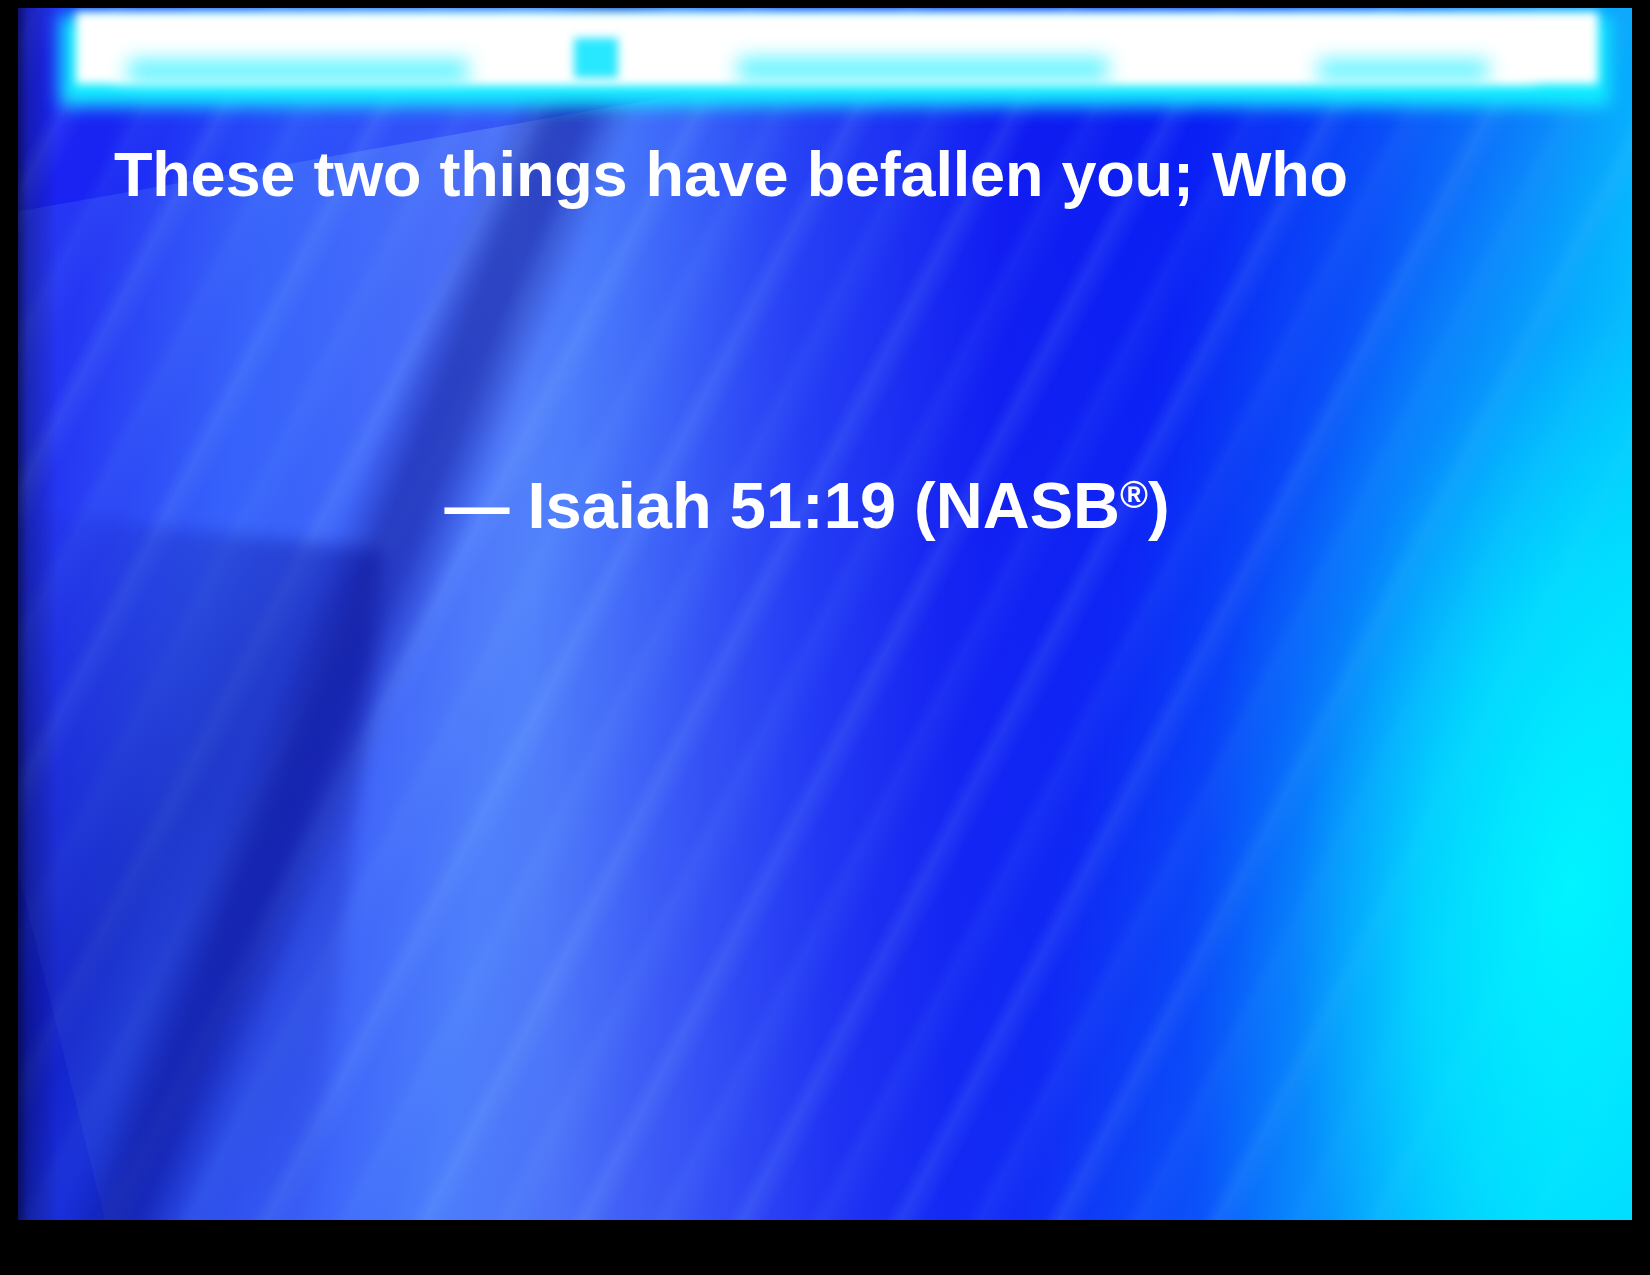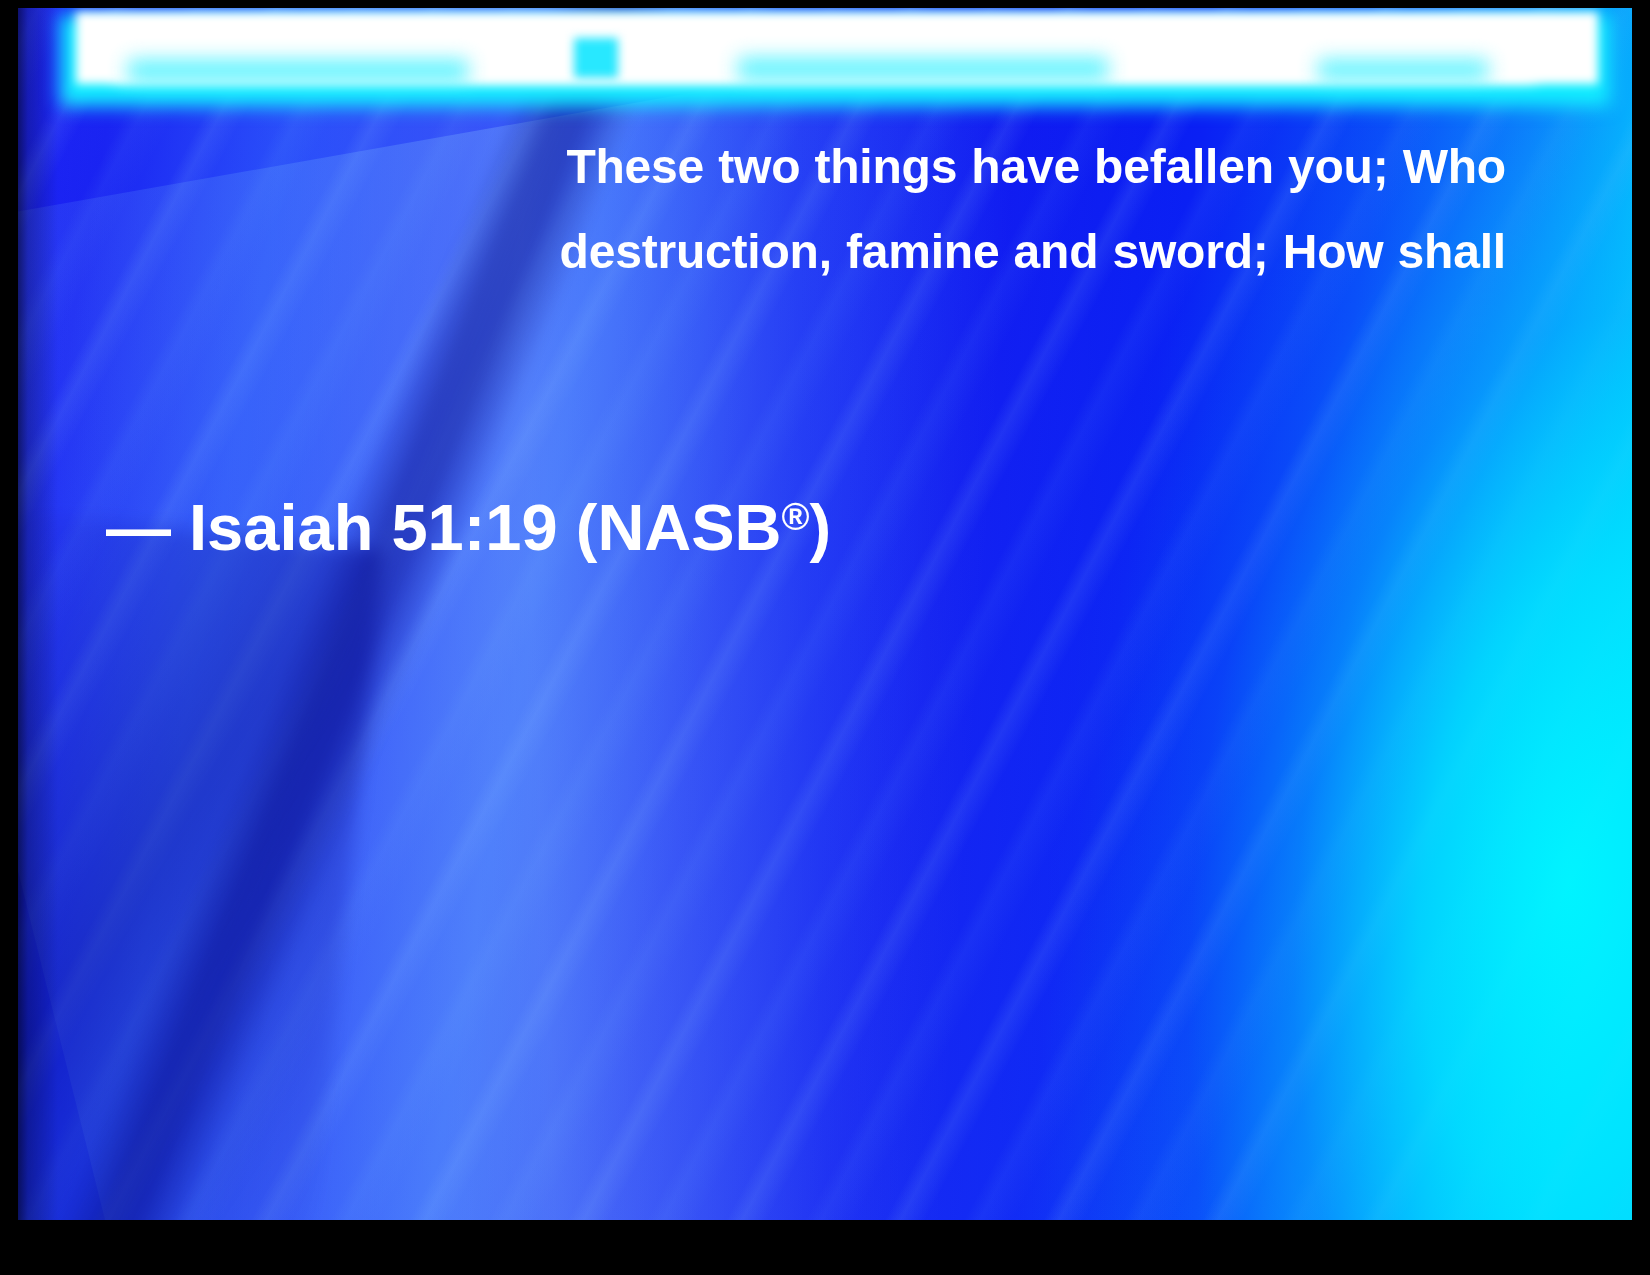--- a/index.html
+++ b/index.html
@@ -235,37 +235,36 @@
   }
 
   
   .verse-block {
     position: absolute;
     left: 88px;
     top: 116px;
     width: 1400px;
   }
   .verse-text {
-    margin: 0;
+    margin: 8px;
     color: #ffffff;
     font-family: "Liberation Sans Narrow", "Liberation Sans", sans-serif;
     font-weight: bold;
-    font-size: 48px;
+    font-size: 63px;
     line-height: 85px;
     letter-spacing: -0.2px;
     word-spacing: 1px;
     white-space: pre-wrap;
-    text-align: right;
   }
   .citation {
     position: absolute;
     left: 88px;
-    top: 477px;
+    top: 455px;
     width: 1402px;
-    text-align: left;
+    text-align: center;
     color: #ffffff;
     font-family: "Liberation Sans Narrow", "Liberation Sans", sans-serif;
     font-weight: bold;
     font-size: 65px;
     line-height: 85px;
     white-space: nowrap;
   }
   .citation .reg {
     font-size: 38px;
     vertical-align: 20px;
@@ -303,21 +302,20 @@
       <div class="glow-white"></div>
       <div class="glow-white2"></div>
       <div class="glow-spot-a"></div>
       <div class="glow-spot-b"></div>
       <div class="glow-spot-c"></div>
       <div class="glow-notch"></div>
     </div>
 
     <div class="verse-block">
       <p class="verse-text">These two things have befallen you; Who</p>
-      <p class="verse-text">destruction, famine and sword; How shall</p>
     </div>
 
     <div class="citation"><span>—</span> <span>Isaiah</span> <span>51:19</span> <span>(</span><span>NASB</span><span class="reg">®</span><span>)</span></div>
   </div>
 
   <div class="frame-edge frame-top"></div>
   <div class="frame-edge frame-bottom"></div>
   <div class="frame-edge frame-left"></div>
   <div class="frame-edge frame-right"></div>
 

